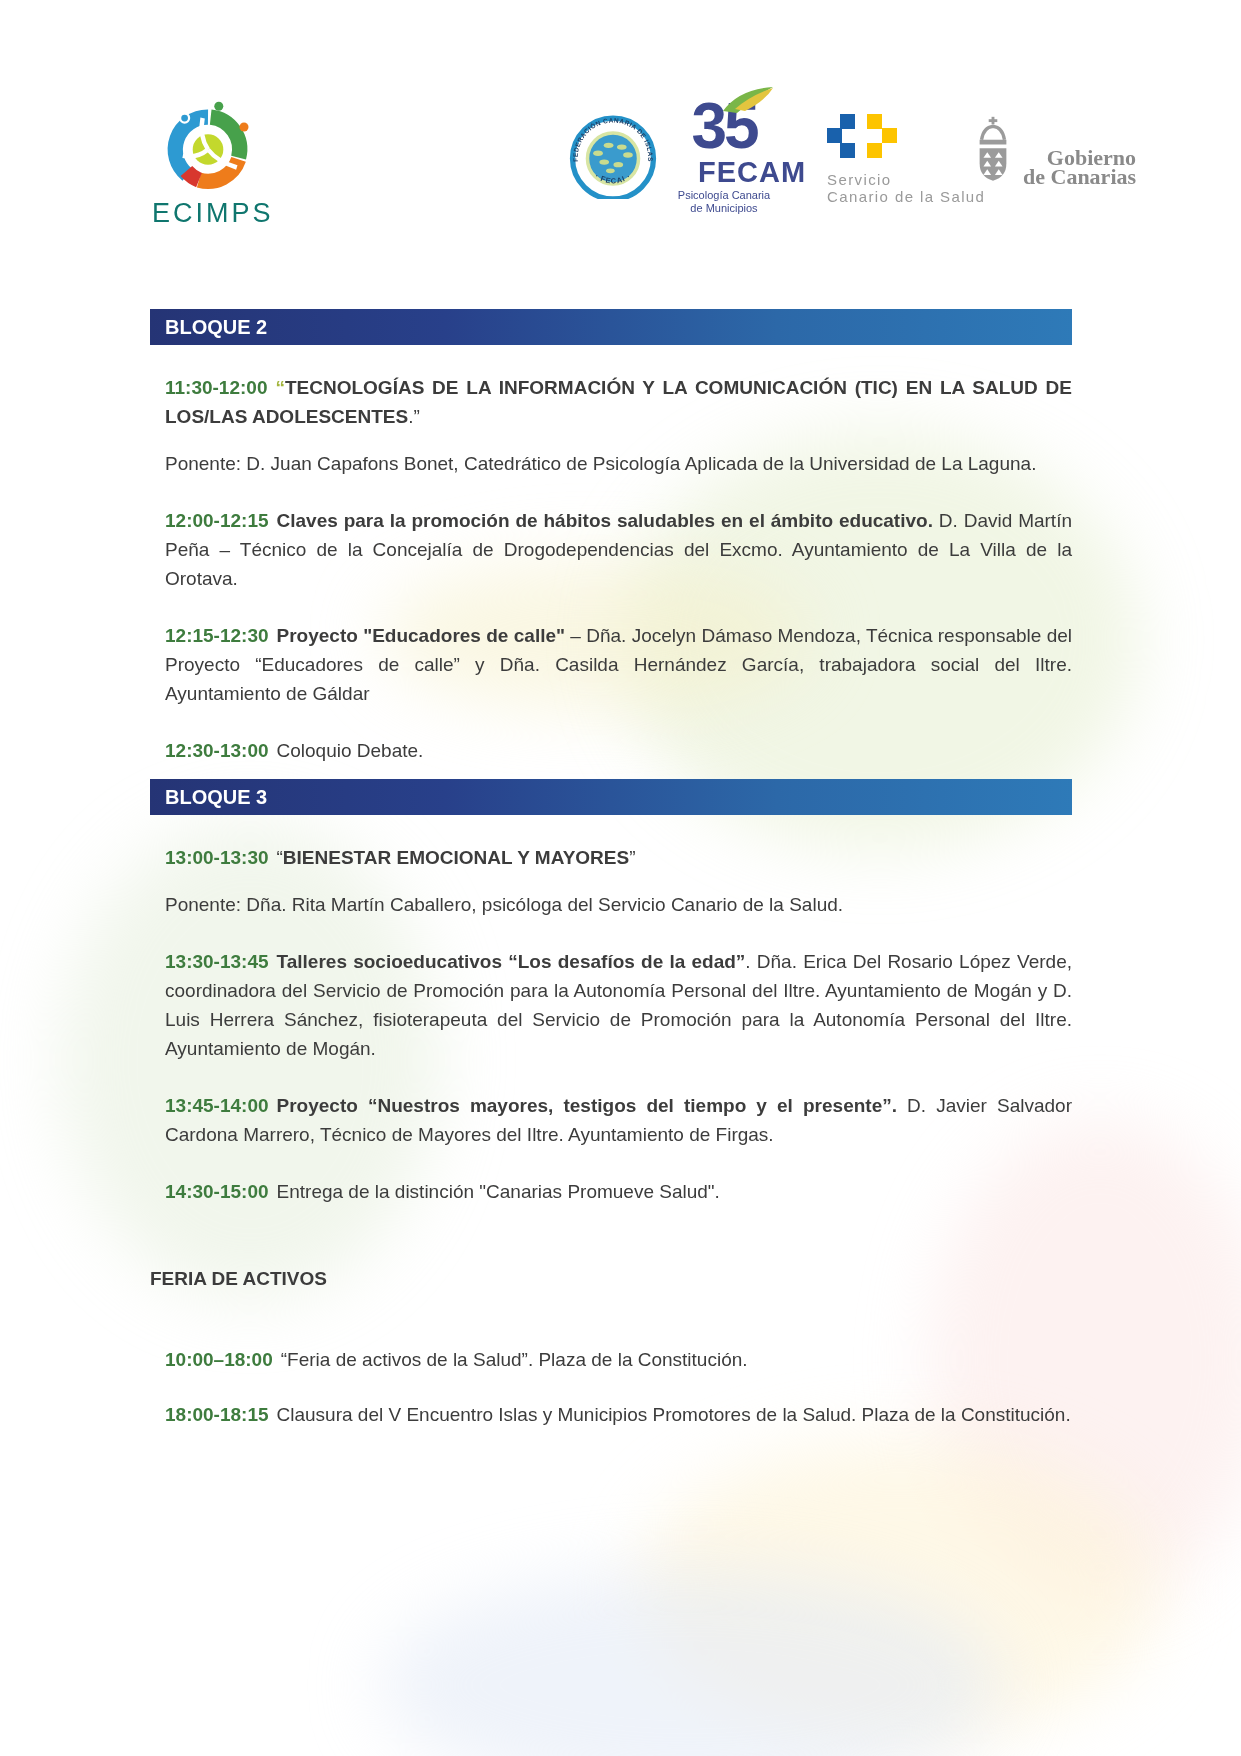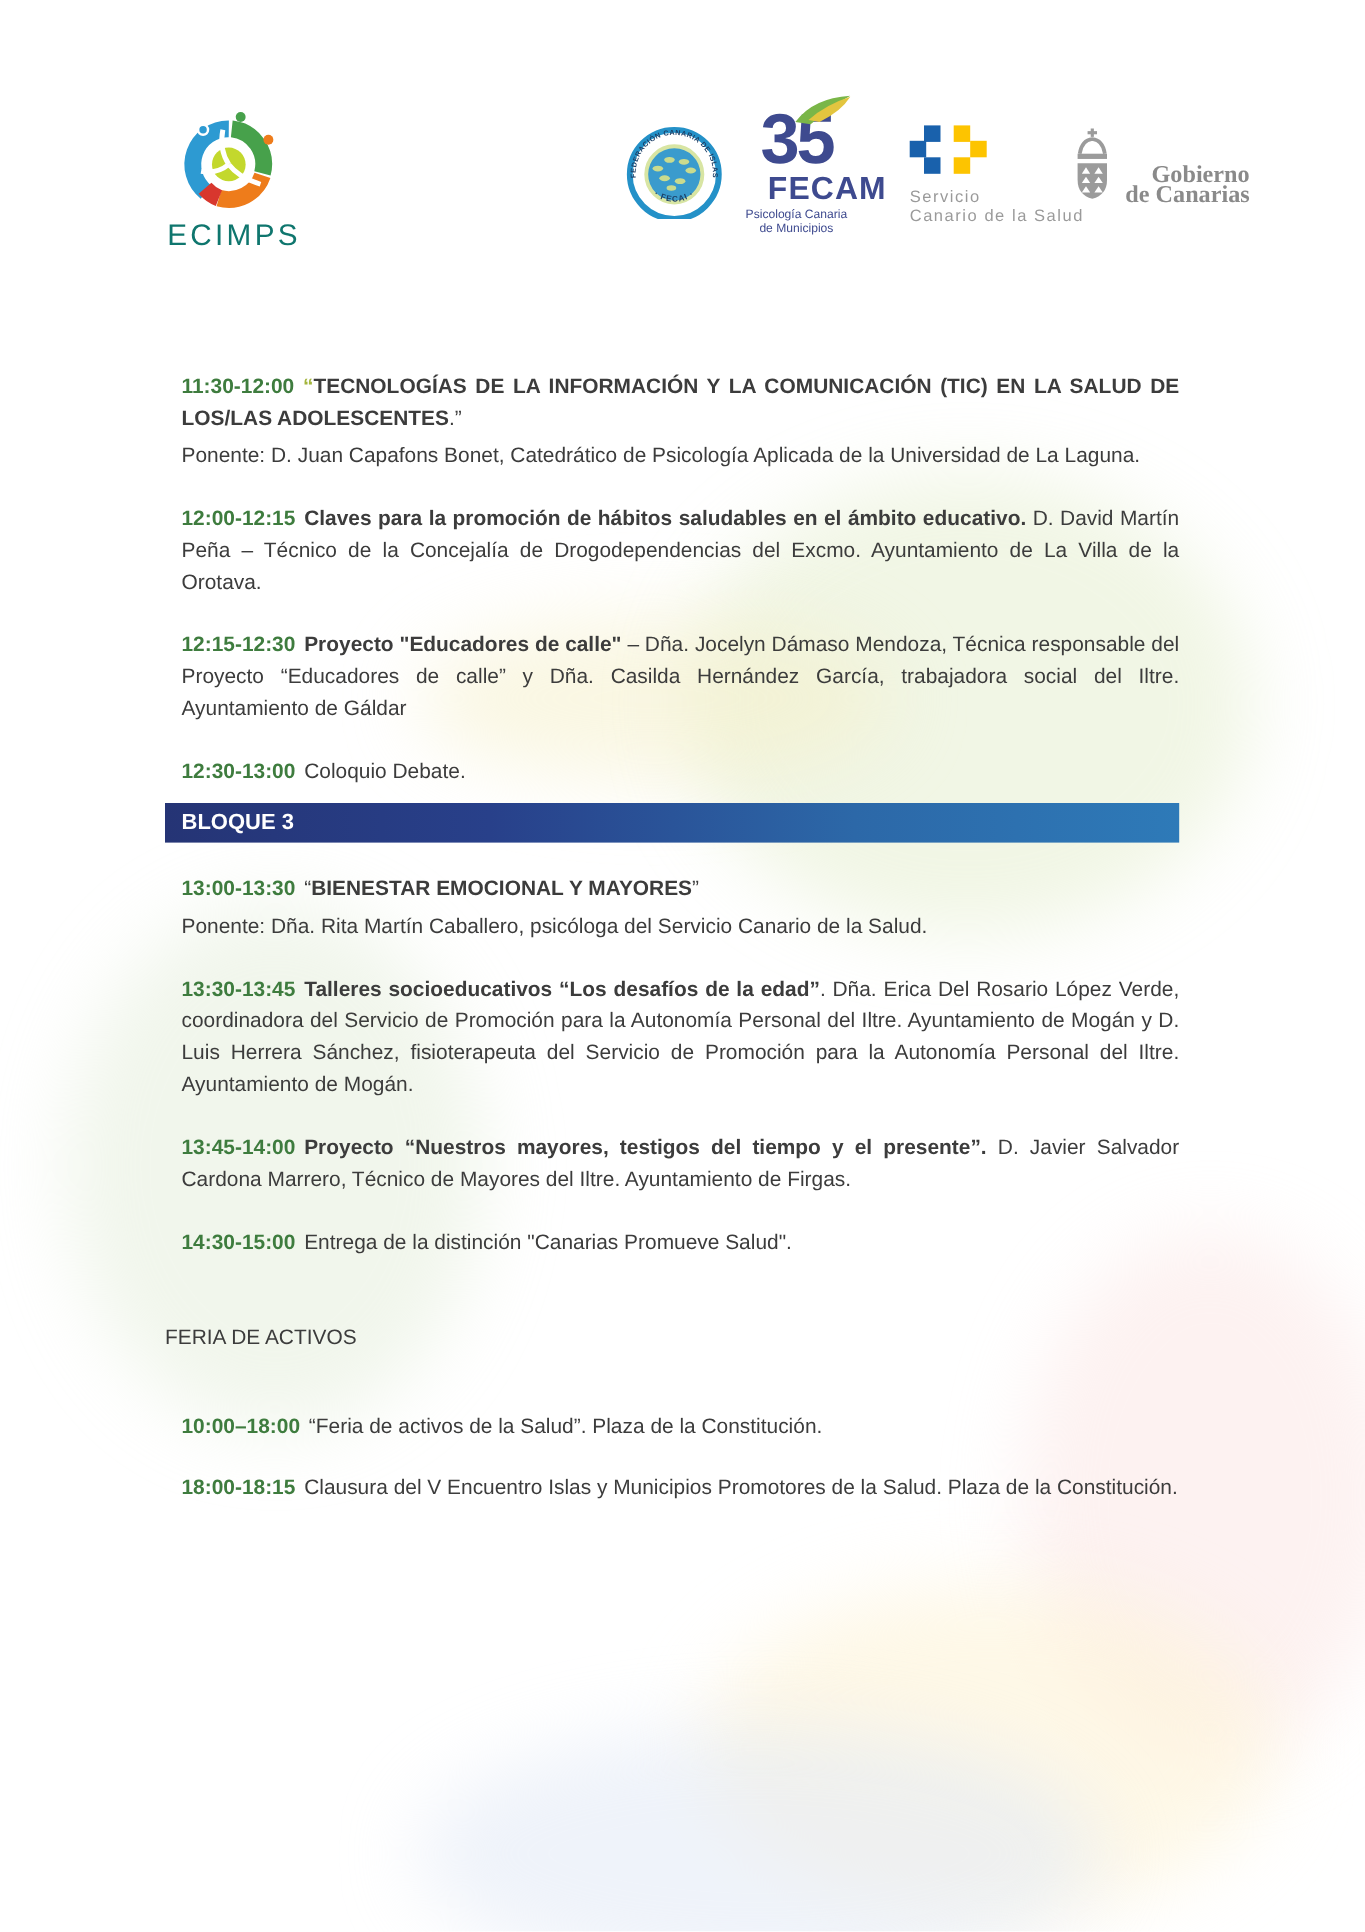--- a/index.html
+++ b/index.html
@@ -47,26 +47,26 @@
 
   
   .content { position:absolute; left:150px; top:309px; width:922px; z-index:2; }
   .bar {
     height:36px; line-height:36px; padding-left:15px; box-sizing:border-box;
     color:#ffffff; font-weight:bold; font-size:20px;
     background:linear-gradient(90deg,#253475 0%,#28408a 32%,#2c68a8 68%,#2e7ab8 100%);
   }
   .bar.mt { margin-top:14px; }
   .content p { margin:28px 0 0 15px; font-size:19px; line-height:29px; text-align:justify; color:#3c3c3c; }
-  .content p.cont { margin-top:5px; }
+  .content p.cont { margin-top:18px; }
   .time { color:#3e7c3e; font-weight:bold; margin-right:8px; }
   .bold { font-weight:bold; }
   .gq   { color:#a3b53d; font-weight:bold; }
   .feria-title { margin-top:58px !important; margin-left:0 !important; text-align:left;
-                 font-weight:normal; font-size:20px; }
+                 font-weight:bold; font-size:20px; }
   .feria-first { margin-top:52px !important; }
   .feria-next  { margin-top:26px !important; }
 </style>
 </head>
 <body>
 
 <div class="page">
 
   <div class="wm wm1"></div>
   <div class="wm wm2"></div>
@@ -164,20 +164,23 @@
       </svg>
       <div class="gobcan-text">
         <div>Gobierno</div>
         <div>de Canarias</div>
       </div>
     </div>
   </div>
 
   <div class="content">
 
+    <div class="bar">
+      <span>BLOQUE 2</span>
+    </div>
 
     <p class="item">
       <span class="time">11:30-12:00</span><span class="gq">“</span><span class="bold">TECNOLOGÍAS DE LA INFORMACIÓN Y LA COMUNICACIÓN (TIC) EN LA SALUD DE LOS/LAS ADOLESCENTES</span><span>.”</span>
     </p>
     <p class="cont">Ponente: D. Juan Capafons Bonet, Catedrático de Psicología Aplicada de la Universidad de La Laguna.</p>
 
     <p class="item">
       <span class="time">12:00-12:15</span><span class="bold">Claves para la promoción de hábitos saludables en el ámbito educativo.</span><span> D. David Martín Peña – Técnico de la Concejalía de Drogodependencias del Excmo. Ayuntamiento de La Villa de la Orotava.</span>
     </p>
 

